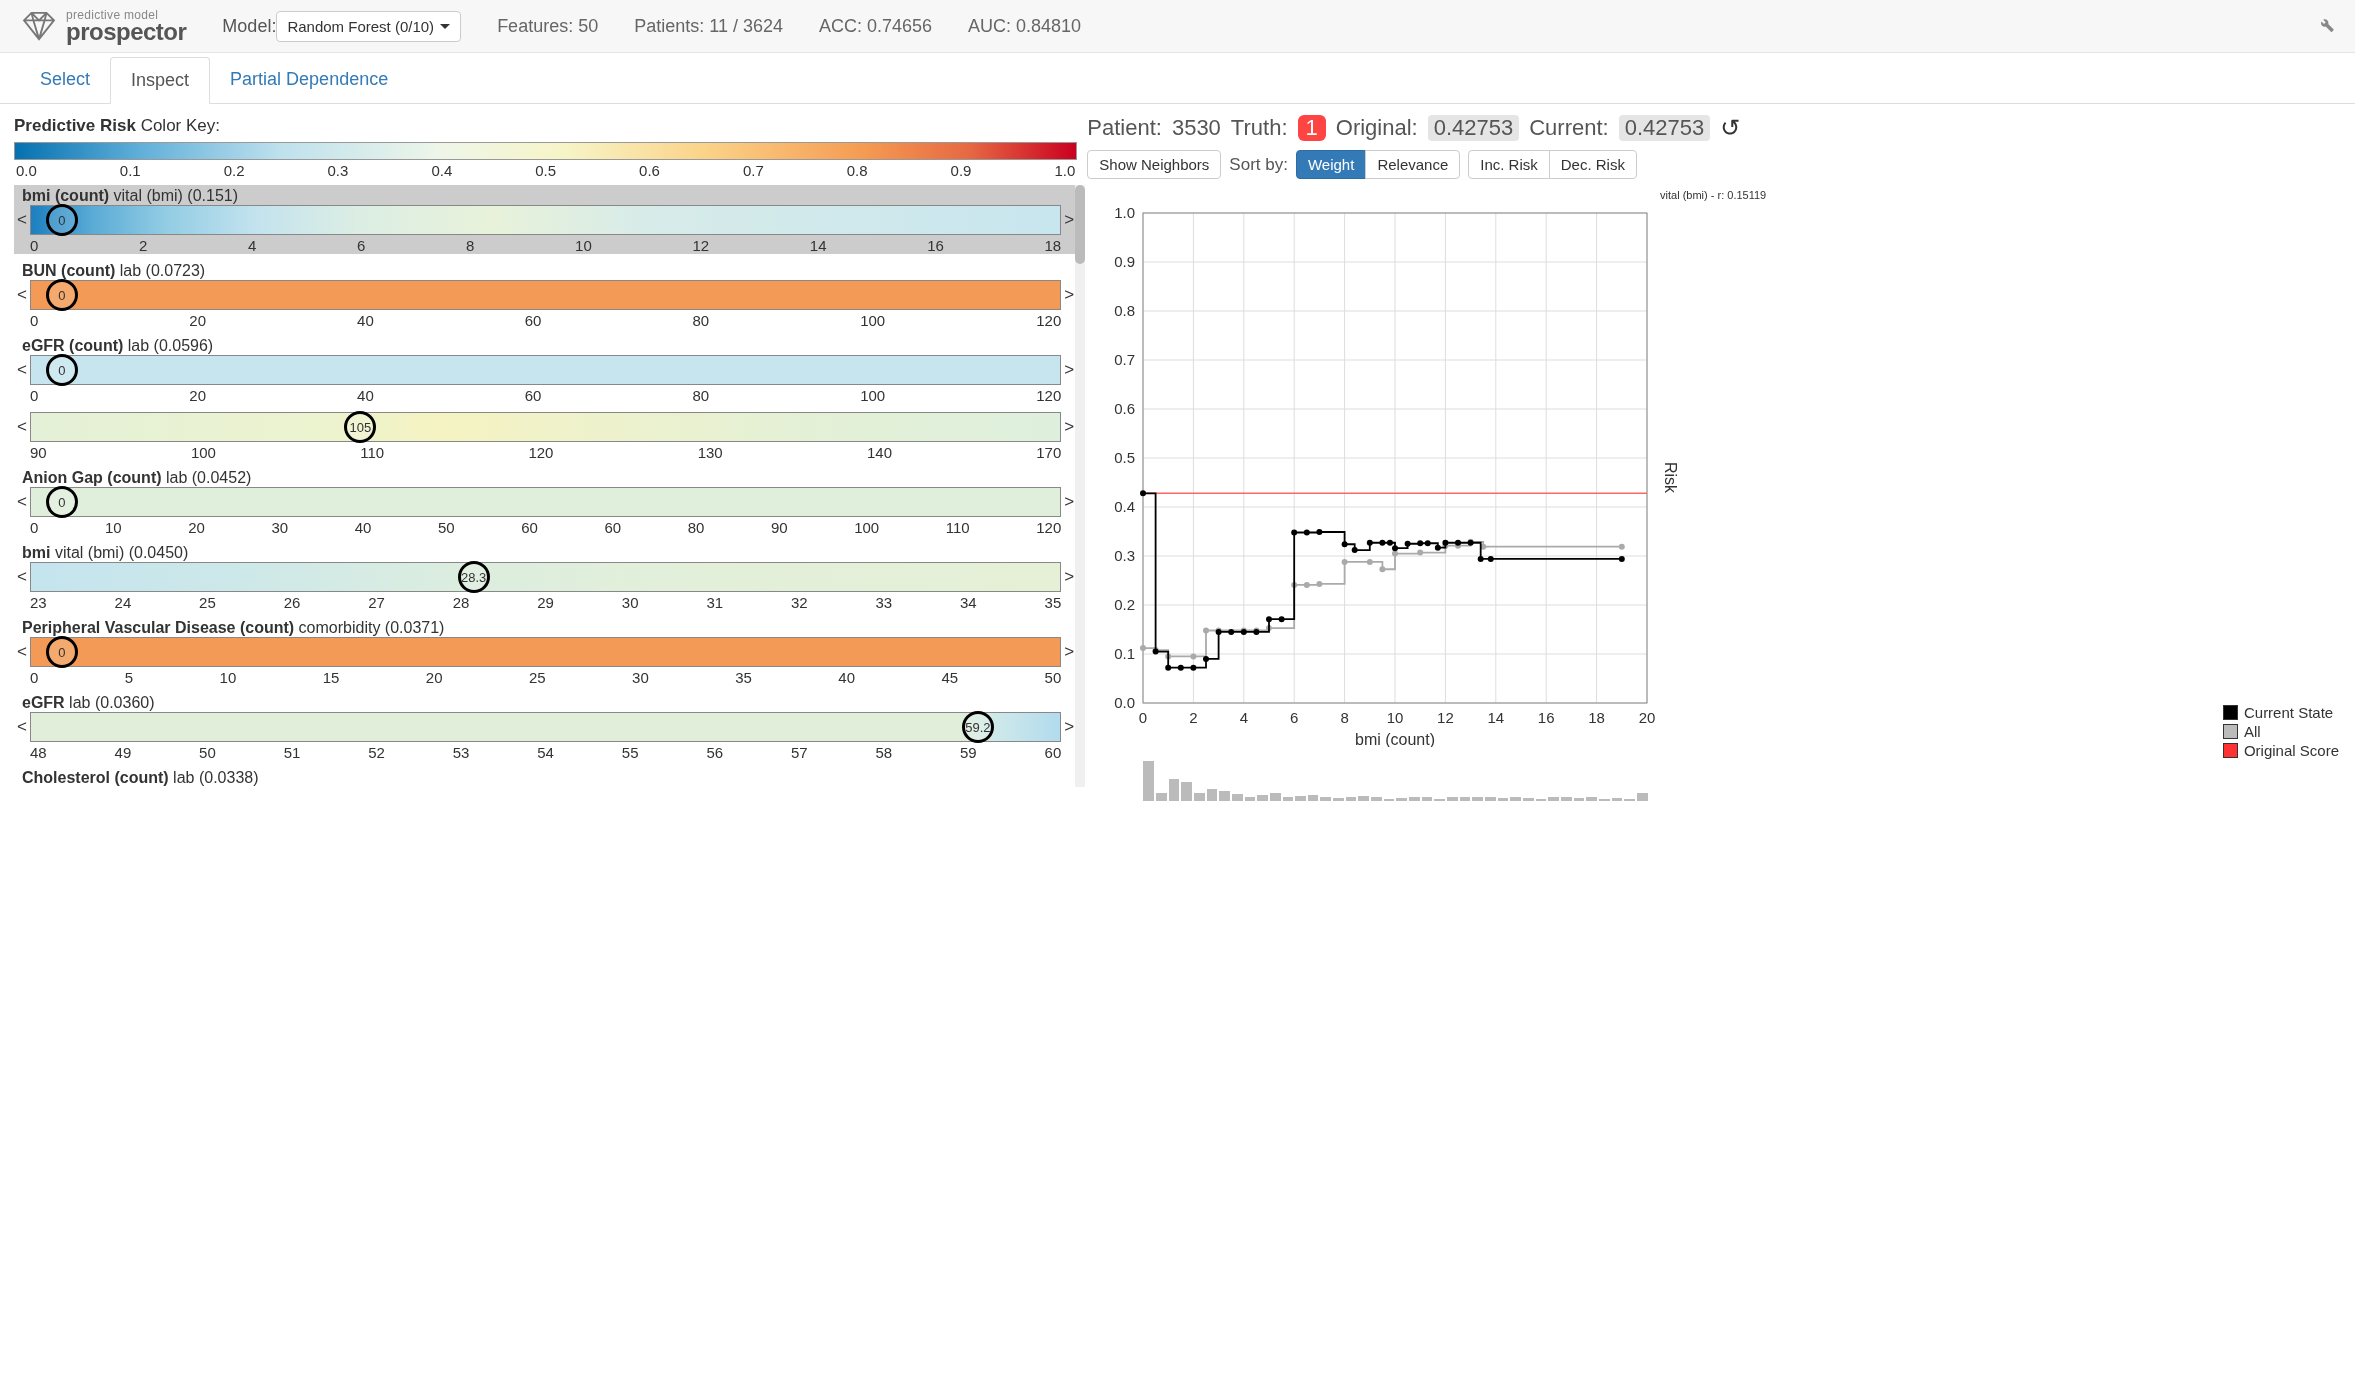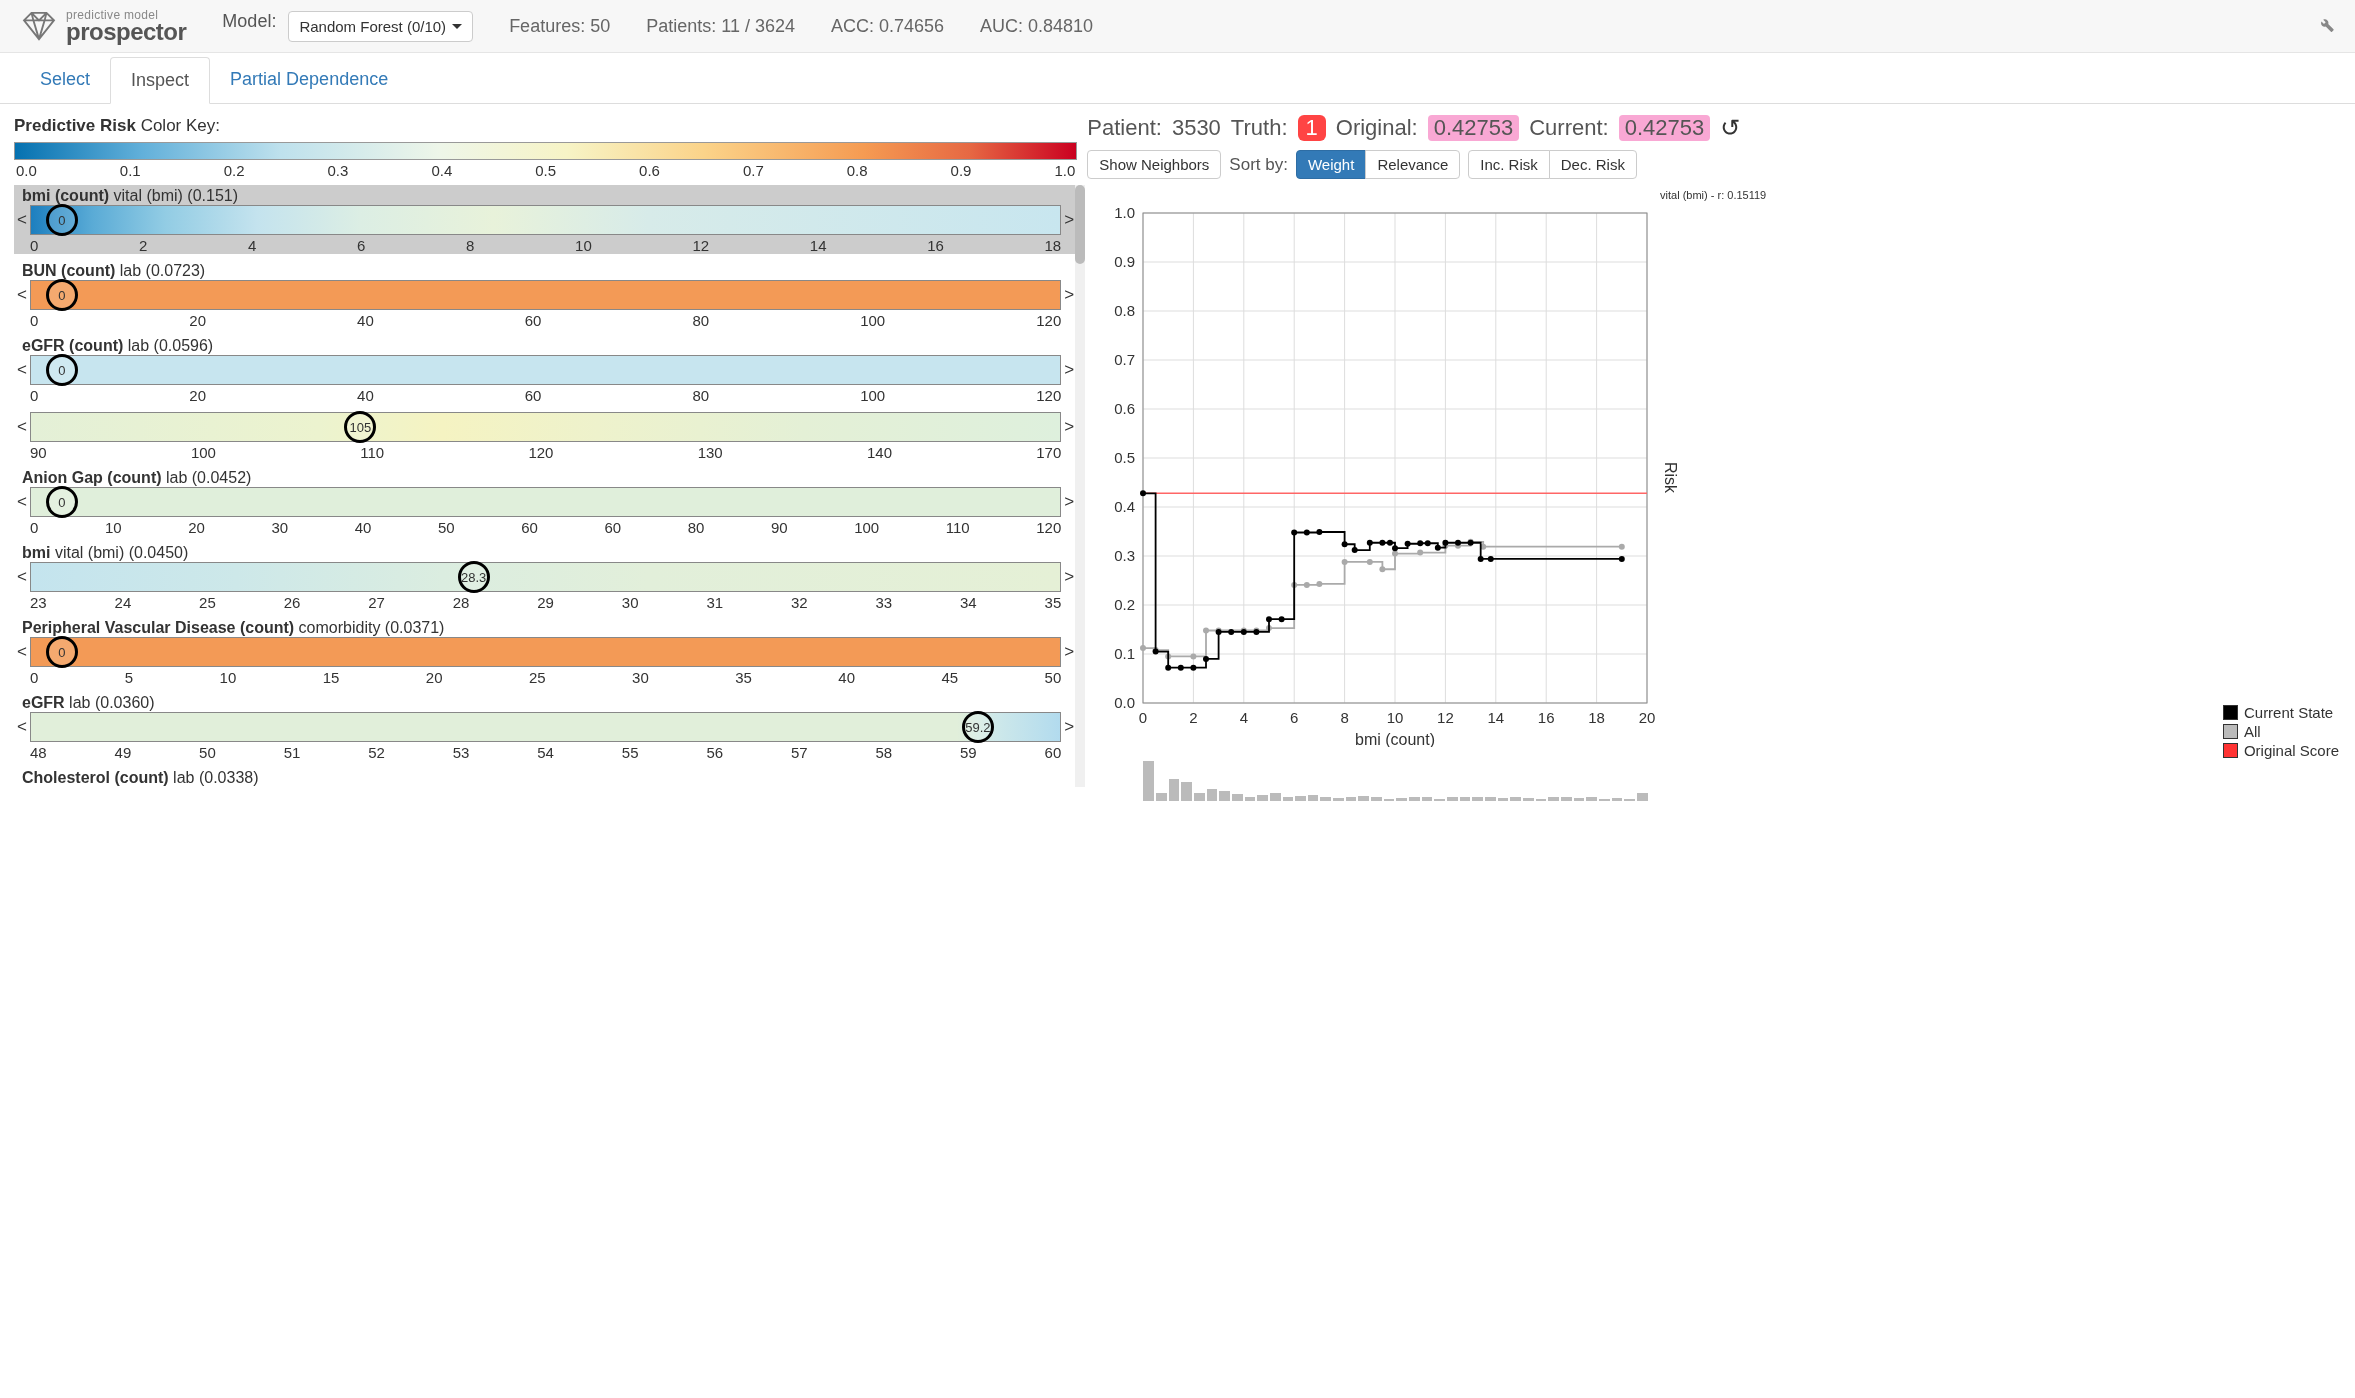--- a/index.html
+++ b/index.html
@@ -3,21 +3,21 @@
 <meta charset="utf-8">
 <style>
   * { box-sizing: border-box; margin: 0; padding: 0; }
   body { font-family: -apple-system, BlinkMacSystemFont, "Segoe UI", Helvetica, Arial, sans-serif; color: #333; background: #fff; font-size: 14px; }
   .topbar { display: flex; align-items: center; padding: 10px 20px; background: #f7f7f7; border-bottom: 1px solid #e5e5e5; gap: 36px; }
   .logo { display: flex; align-items: center; gap: 8px; }
   .logo svg { width: 38px; height: 30px; }
   .logo-text { line-height: 0.9; }
   .logo-text .sub { font-size: 12px; color: #888; font-weight: 400; letter-spacing: 0.3px; }
   .logo-text .main { font-size: 24px; color: #555; font-weight: 700; letter-spacing: -0.5px; }
-  .model-sel { display: flex; gap: 12px; }
+  .model-sel { display: flex; align-items: center; }
   .model-sel label { font-size: 18px; color: #555; }
   .dropdown { background: #fff; border: 1px solid #ccc; border-radius: 4px; padding: 6px 10px; font-size: 15px; display: flex; align-items: center; gap: 6px; cursor: pointer; }
   .dropdown .caret { width:0;height:0;border-left:5px solid transparent;border-right:5px solid transparent;border-top:5px solid #333; }
   .stat { font-size: 18px; color: #666; }
   .wrench { margin-left: auto; color: #888; font-size: 18px; cursor: pointer; }
   .tabs { display: flex; border-bottom: 1px solid #ddd; padding-left: 20px; margin-top: 4px; }
   .tab { padding: 12px 20px; font-size: 18px; color: #337ab7; cursor: pointer; }
   .tab.active { color: #555; border: 1px solid #ddd; border-bottom: 1px solid #fff; border-radius: 4px 4px 0 0; margin-bottom: -1px; background: #fff; }
   .body { display: flex; }
   .left { width: 46%; padding: 12px 6px 12px 14px; position: relative; }
@@ -33,21 +33,21 @@
   .f-title b { font-weight: 700; }
   .f-row { display: flex; align-items: center; gap: 2px; }
   .ltgt { font-size: 17px; color: #333; width: 12px; text-align: center; cursor:pointer; }
   .bar { flex: 1; height: 30px; border: 1px solid #888; position: relative; }
   .marker { position: absolute; top: 50%; transform: translate(-50%,-50%); width: 32px; height: 32px; border: 3px solid #000; border-radius: 50%; background: rgba(255,255,255,0.15); display: flex; align-items:center; justify-content:center; font-size: 13px; font-weight: 500; cursor: grab; }
   .f-ticks { display: flex; justify-content: space-between; font-size: 15px; padding: 2px 14px 0; color: #333; }
   .scrollbar { position:absolute; right:-8px; top:0; width:10px; height:100%; background:#f0f0f0; }
   .scroll-thumb { position:absolute; top:0; width:100%; height:13%; background:#bbb; border-radius:5px; }
   .pt-header { font-size: 22px; color: #555; margin-bottom: 8px; display:flex; align-items:center; gap: 10px; flex-wrap:wrap; }
   .truth-badge { background: #f44; color: #fff; border-radius: 6px; padding: 0 8px; font-weight: 500; }
-  .score-badge { background: #f9a8d4; border-radius: 4px; padding: 0 6px; text-align: center; }
+  .score-badge { background: #e5e5e5; border-radius: 4px; padding: 0 6px; text-align: center; }
   .reset { font-size: 24px; cursor:pointer; color:#333; }
   .controls { display: flex; align-items:center; gap: 8px; margin-bottom: 10px; flex-wrap:wrap; }
   .btn { border: 1px solid #ccc; background: #fff; border-radius: 4px; padding: 5px 11px; font-size: 15px; cursor:pointer; color:#333; }
   .btn.primary { background: #337ab7; color: #fff; border-color:#2e6da4; }
   .btn-group { display:flex; }
   .btn-group .btn { border-radius:0; margin-left:-1px; }
   .btn-group .btn:first-child { border-radius:4px 0 0 4px; margin-left:0; }
   .btn-group .btn:last-child { border-radius:0 4px 4px 0; }
   .sort-label { font-size: 17px; color:#555; }
   .chart-title { text-align:center; font-size:11px; color:#333; margin-bottom: 6px; }

